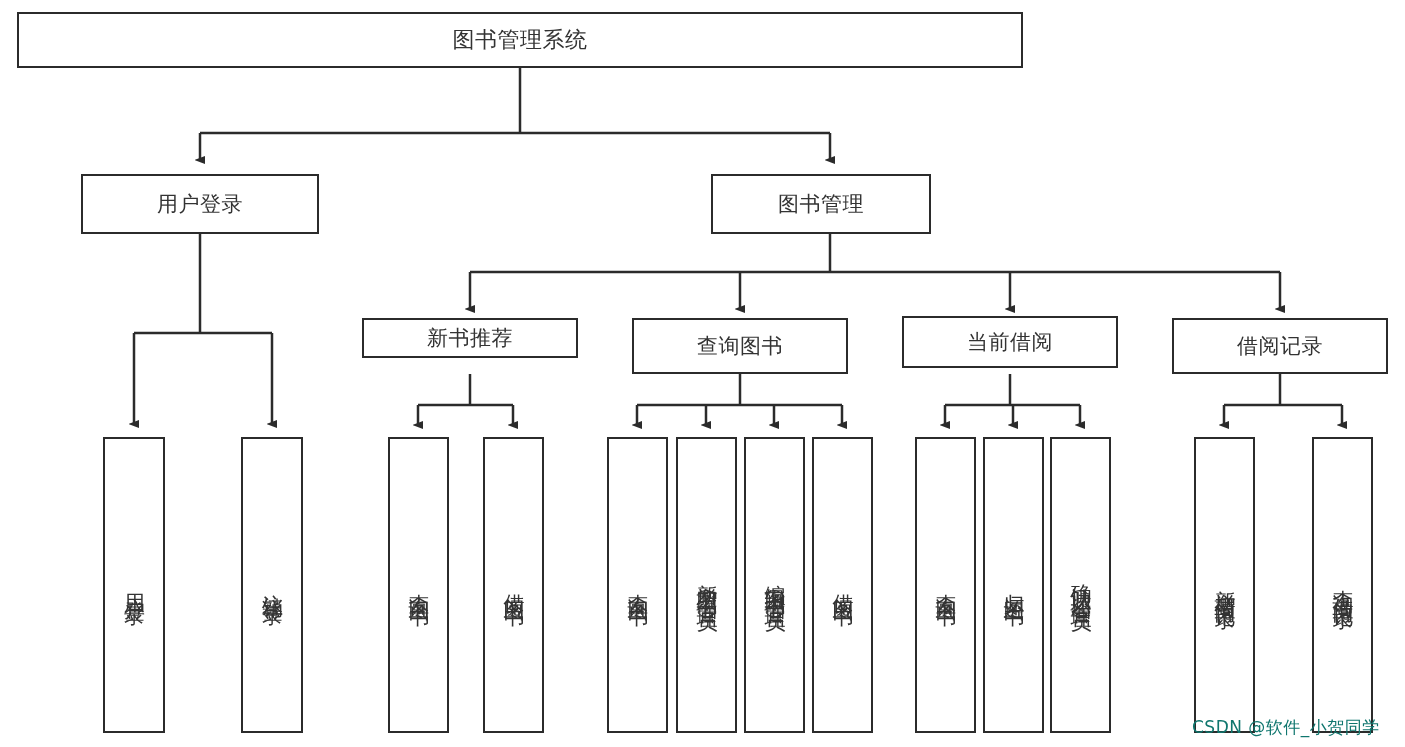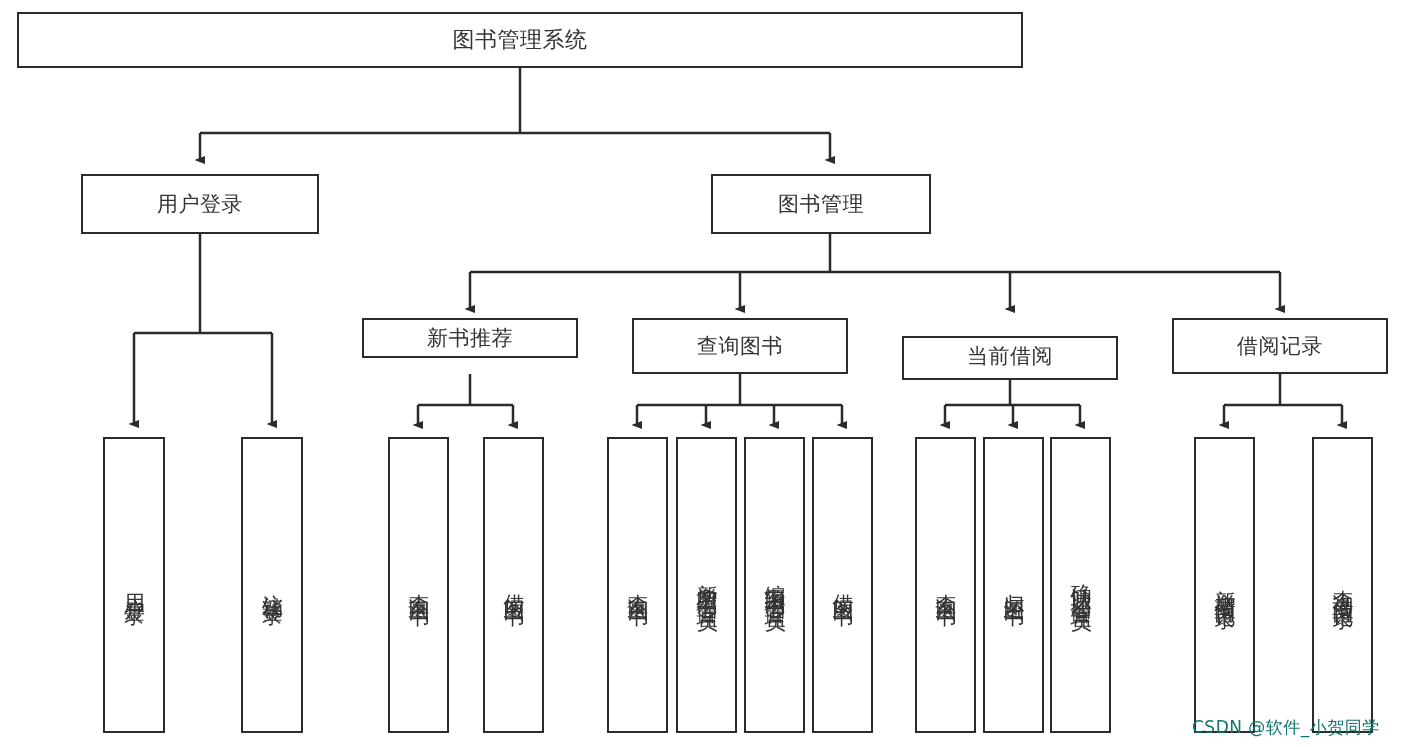--- a/index.html
+++ b/index.html
@@ -136,21 +136,21 @@
   </div>
 
   <div class="node horiz" style="left:362px; top:318px; width:216px; height:40px;">
     <span class="hlabel">新书推荐</span>
   </div>
 
   <div class="node horiz" style="left:632px; top:318px; width:216px; height:56px;">
     <span class="hlabel">查询图书</span>
   </div>
 
-  <div class="node horiz" style="left:902px; top:336px; width:216px; height:44px;font-family:Liberation Mono, monospace;">
+  <div class="node horiz" style="left:902px; top:316px; width:216px; height:52px;">
     <span class="hlabel">当前借阅</span>
   </div>
 
   <div class="node horiz" style="left:1172px; top:318px; width:216px; height:56px;">
     <span class="hlabel">借阅记录</span>
   </div>
 
   <div class="node vert" style="left:103px; top:437px; width:62px; height:296px;">
     <span class="vlabel">用户登录</span>
   </div>

